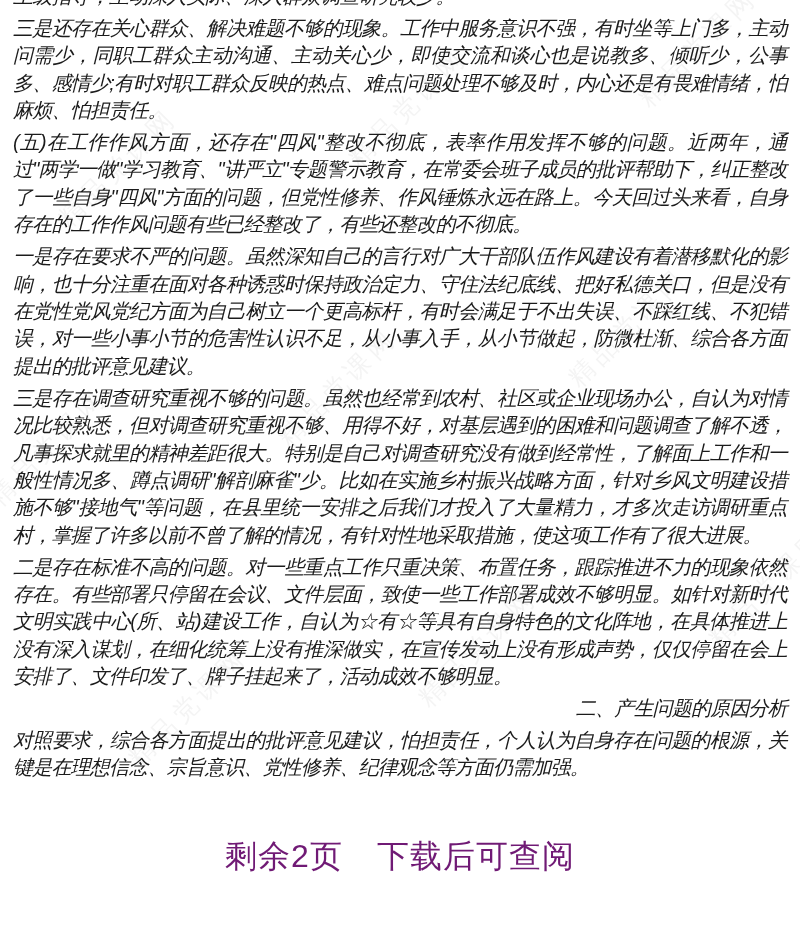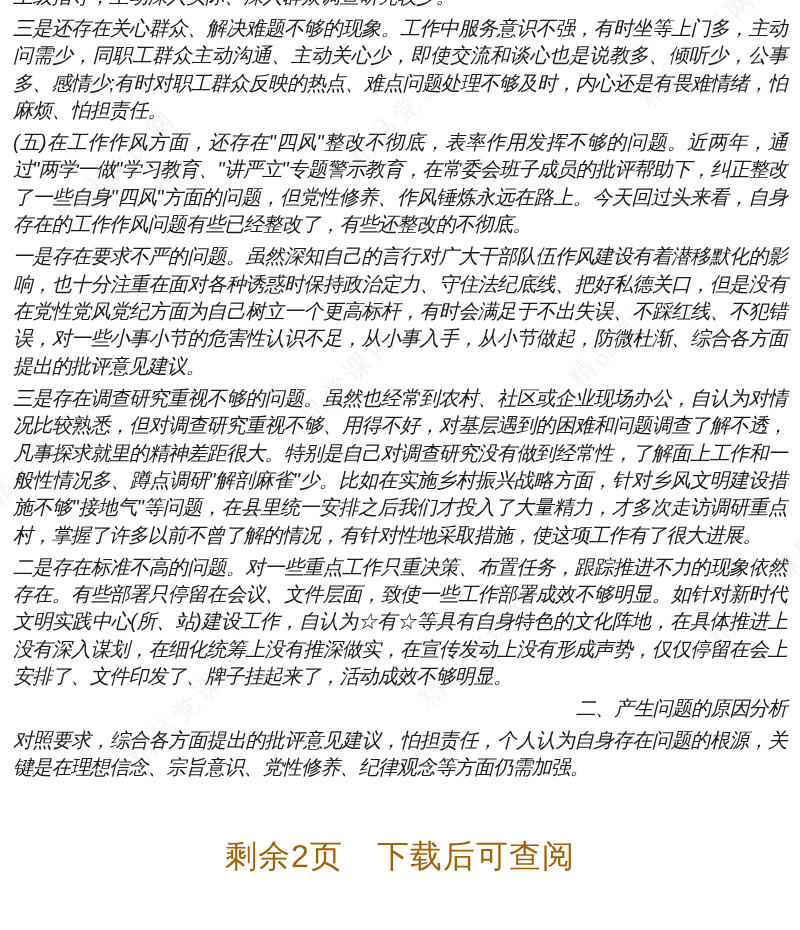--- a/index.html
+++ b/index.html
@@ -60,21 +60,21 @@
   }
   .content p.heading {
     text-align: right;
   }
   .footer {
     position: relative;
     z-index: 1;
     margin-top: 57px;
     width: 100%;
     text-align: center;
-    color: #a16207;
+    color: #701a75;
     font-size: 32px;
     line-height: 34px;
     letter-spacing: 1px;
   }
   .footer .gap {
     display: inline-block;
     width: 34px;
   }
 </style>
 </head>

